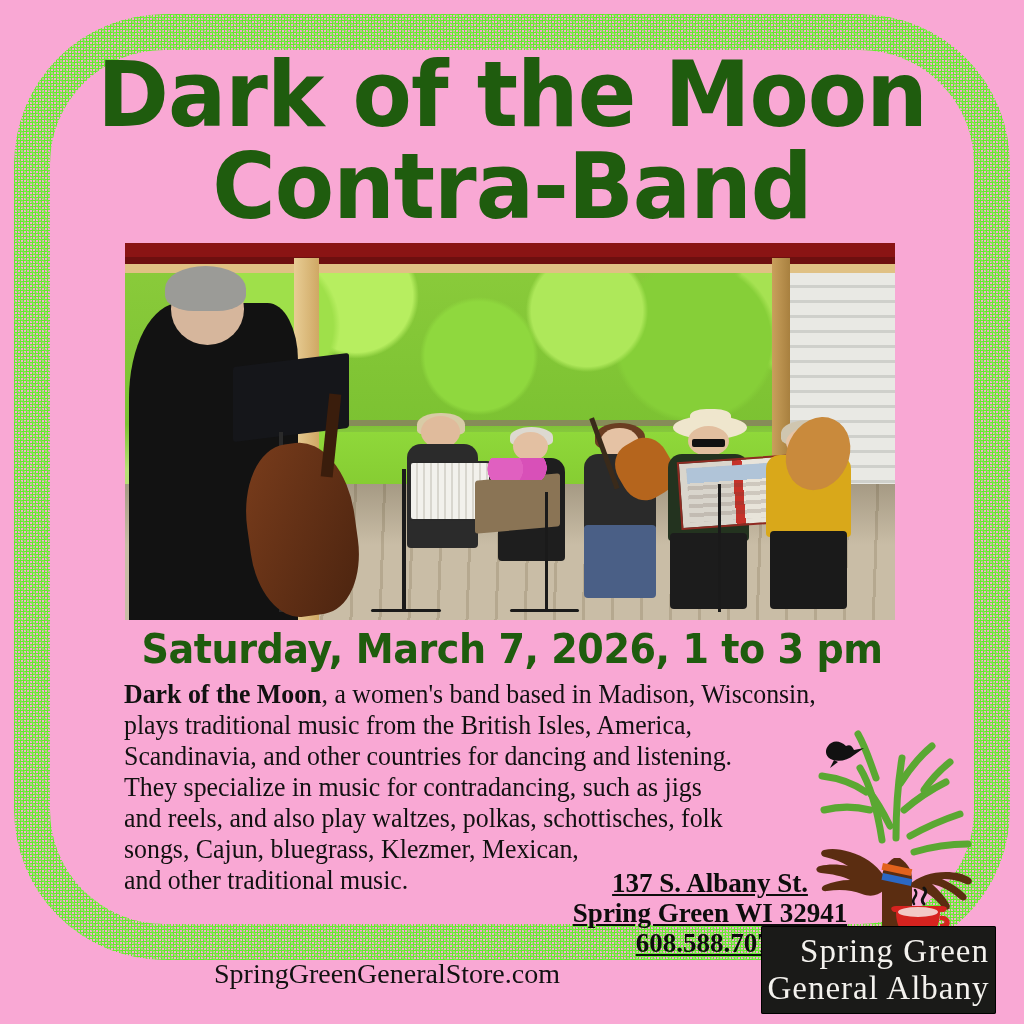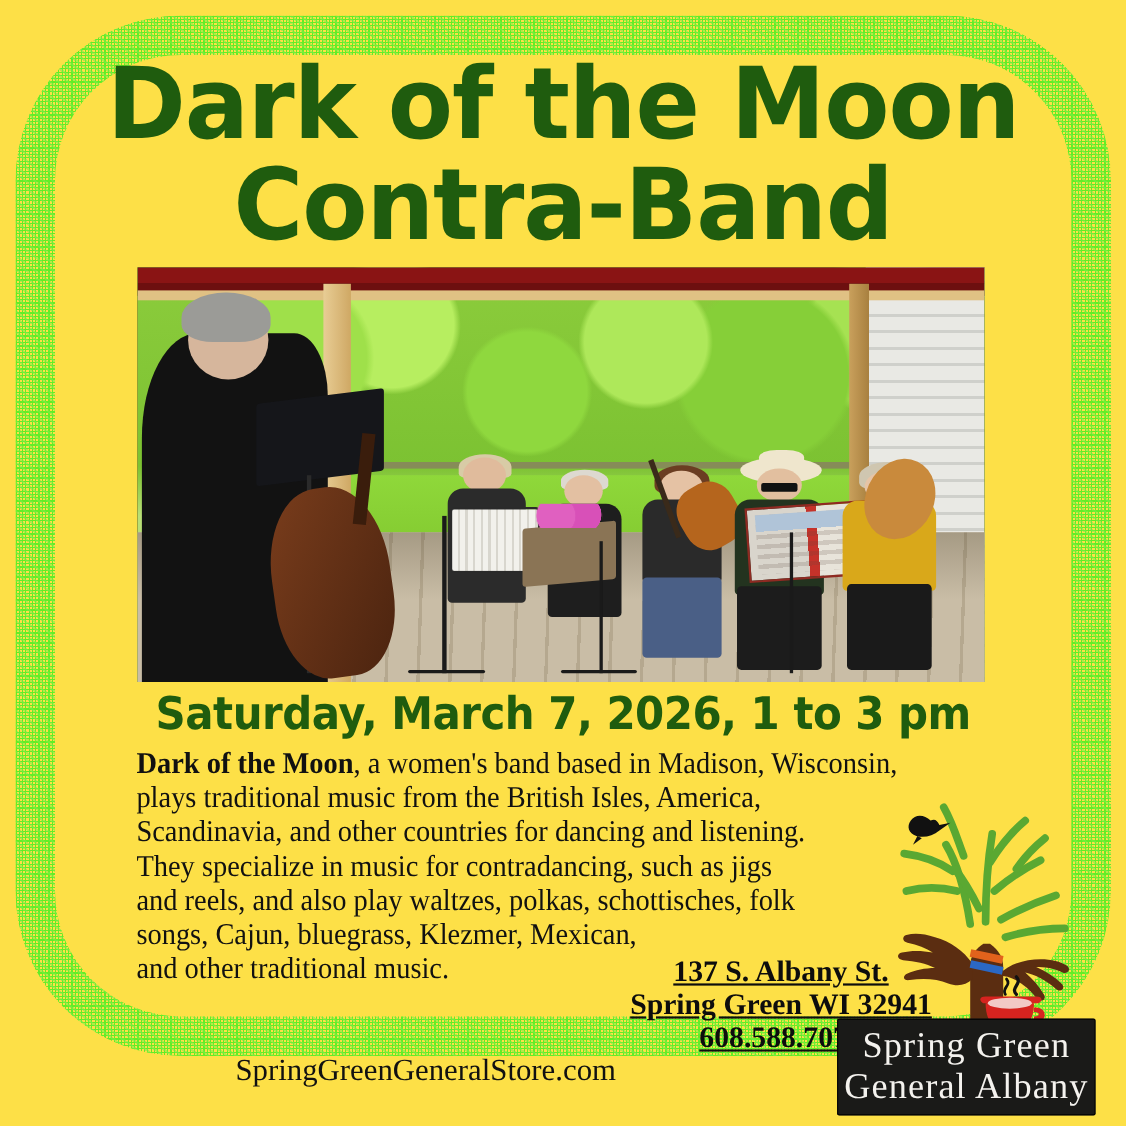--- a/index.html
+++ b/index.html
@@ -4,21 +4,21 @@
 <style>
   html, body {
     margin: 0;
     padding: 0;
     background: #ffffff;
   }
   #poster {
     position: relative;
     width: 1024px;
     height: 1024px;
-    background: #fde047;
+    background: #f9a8d4;
     overflow: hidden;
     font-family: "Liberation Serif", serif;
   }
 
   
   .border-band {
     position: absolute;
     left: 14px;
     top: 14px;
     width: 996px;
@@ -328,21 +328,21 @@
   .logo-sign .l1, .logo-sign .l2 {
     position: absolute;
     left: 0; width: 100%;
     text-align: center;
     color: #f4f2ee;
     font-family: "Liberation Serif", serif;
     font-size: 33px;
     letter-spacing: 1px;
     line-height: 1;
   }
-  .logo-sign .l1 { top: 9px; }
+  .logo-sign .l1 { top: 9px; padding-left: 16px; }
   .logo-sign .l2 { top: 46px; }
 
   
   .website {
     position: absolute;
     left: 0;
     top: 958px;
     width: 1024px;
     text-align: center;
     color: #111111;

